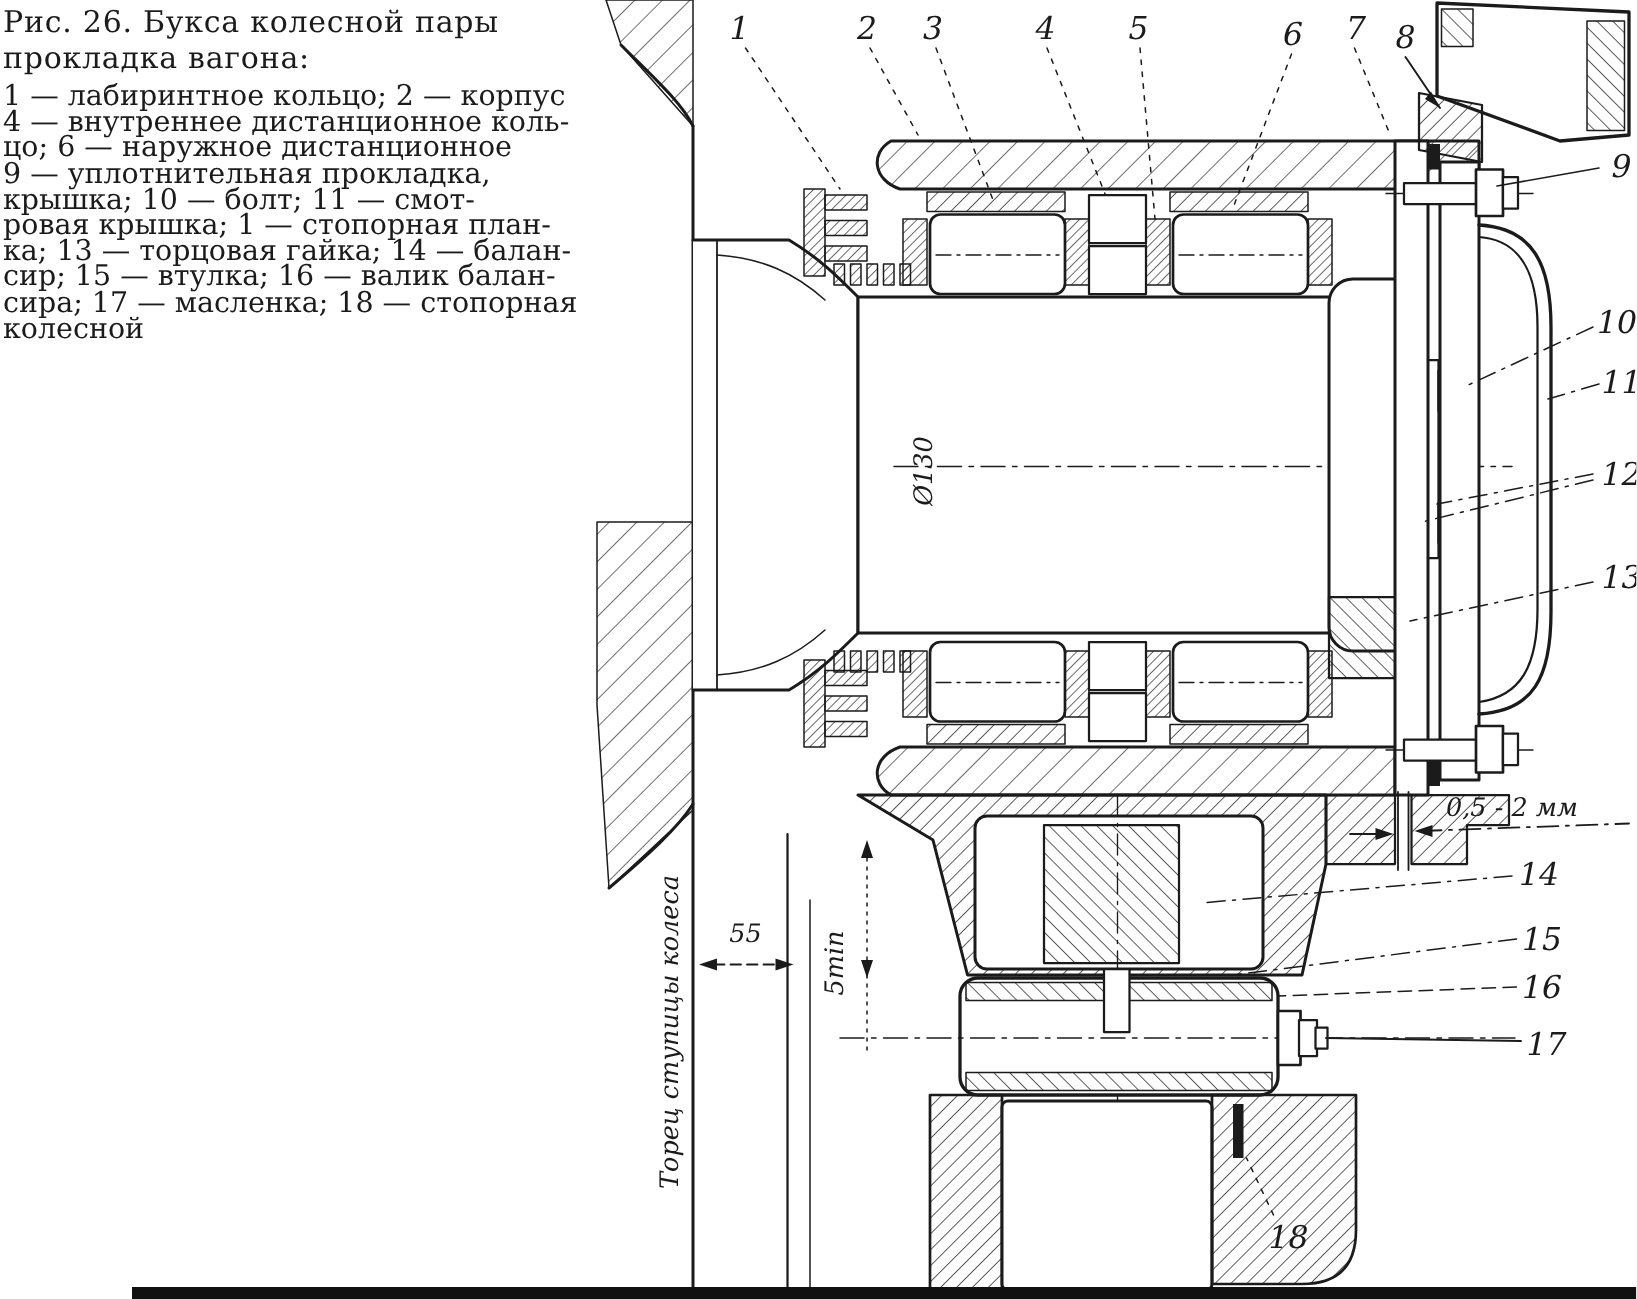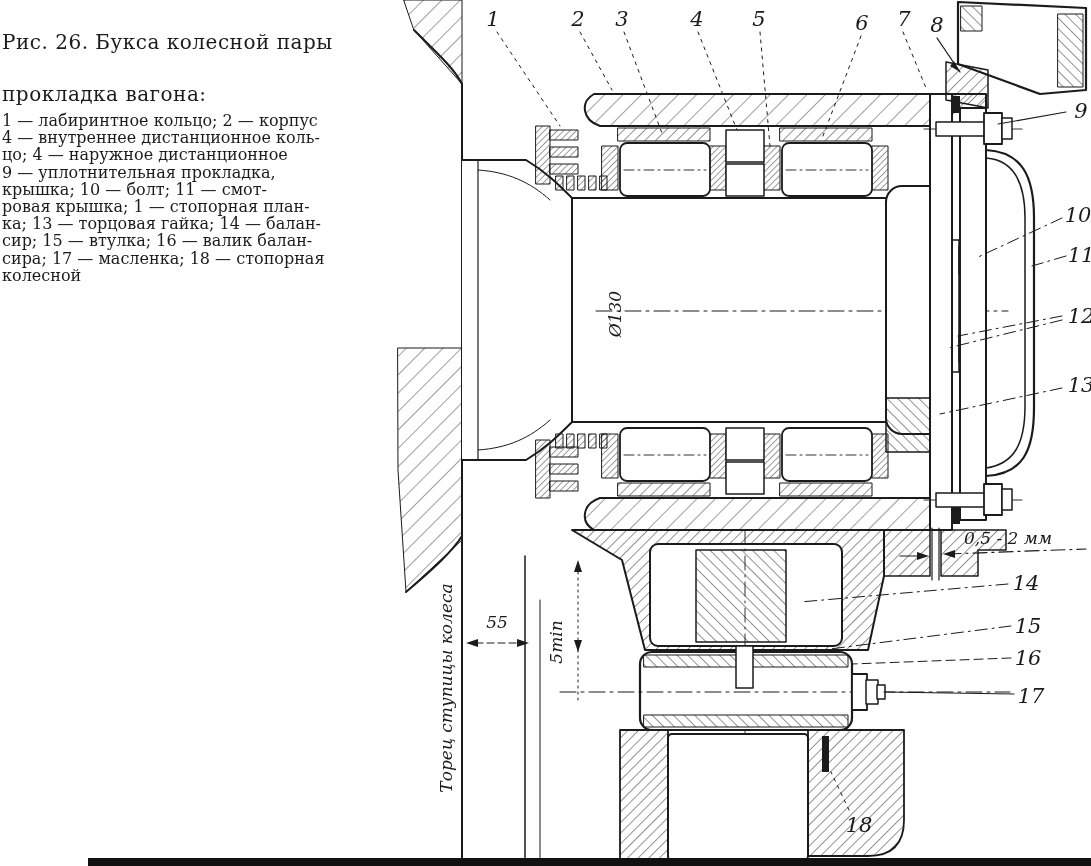--- a/index.html
+++ b/index.html
@@ -1,37 +1,37 @@
 <!DOCTYPE html>
 <html><head>
 <meta charset="utf-8">
 <style>
   html,body{margin:0;padding:0;background:#ffffff;}
   .page{position:relative;width:1091px;height:866px;background:#ffffff;overflow:hidden;
         font-family:"DejaVu Serif", serif;color:#1b1b1b;}
   .caption-block{position:absolute;left:2px;top:2px;width:330px;}
-  .fig-title{font-size:20px;line-height:24px;letter-spacing:0.5px;white-space:nowrap;margin-top:28px;}
-  .fig-lines{margin-top:6px;font-size:16px;line-height:17.2px;}
+  .fig-title{font-size:20px;line-height:24px;letter-spacing:0.5px;white-space:nowrap;}
+  .fig-lines{margin-top:6px;font-size:19px;line-height:17.2px;}
   .fig-lines div{white-space:nowrap;}
   svg text{font-family:"DejaVu Serif", serif;font-style:italic;fill:#1b1b1b;}
   .callout{font-size:21px;}
   .dim{font-size:17px;}
 </style>
 </head>
 <body>
 
 <div class="page">
 
   <div class="caption-block">
     <div class="fig-title">Рис. 26. Букса колесной пары</div>
     <div class="fig-title">прокладка вагона:</div>
     <div class="fig-lines">
       <div>1 — лабиринтное кольцо; 2 — корпус</div>
       <div>4 — внутреннее дистанционное коль-</div>
-      <div>цо; 4 — наружное дистанционное</div>
+      <div>цо; 6 — наружное дистанционное</div>
       <div>9 — уплотнительная прокладка,</div>
       <div>крышка; 10 — болт; 11 — смот-</div>
       <div>ровая крышка; 1 — стопорная план-</div>
       <div>ка; 13 — торцовая гайка; 14 — балан-</div>
       <div>сир; 15 — втулка; 16 — валик балан-</div>
       <div>сира; 17 — масленка; 18 — стопорная</div>
       <div>колесной</div>
     </div>
   </div>
 

